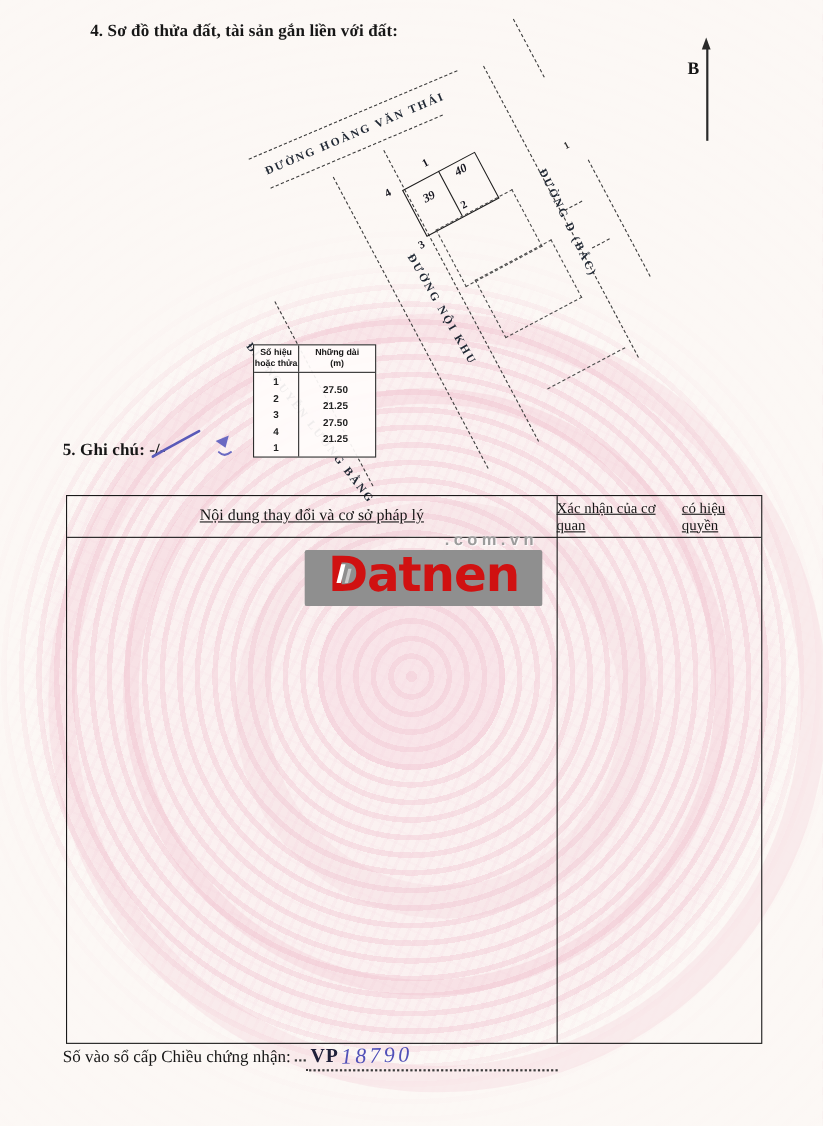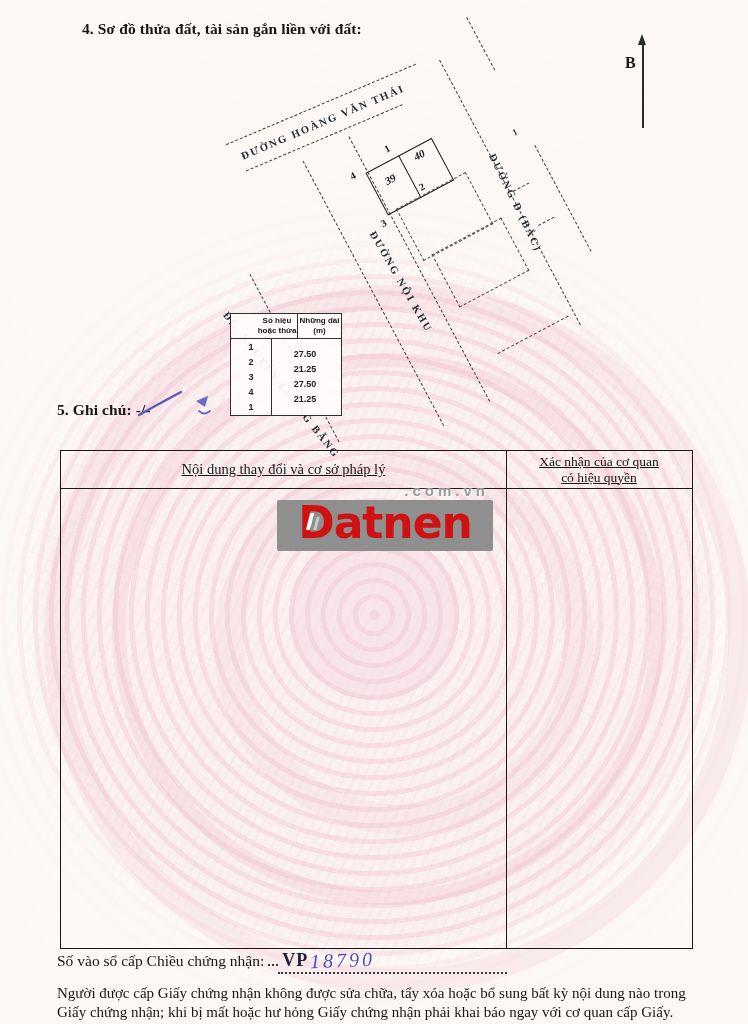--- a/index.html
+++ b/index.html
@@ -69,37 +69,37 @@
   .sub1{left:260px; top:141px; width:77px; height:57px;}
   .sub2{left:270px; top:198px; width:77px; height:58px;}
   .sub3{left:282px; top:316px; width:80px; border-top:1.2px dashed #4a4a4a; height:0;}
 
   
   .vtable{position:absolute; left:230px; top:313px; width:110px; z-index:2;
           background:rgba(255,252,251,0.93); border:1.1px solid #2e2e2e;
           font-family:"Liberation Sans", sans-serif;}
   .vt-head{display:flex; border-bottom:1.1px solid #2e2e2e; height:24px;}
   .vt-head .c{font-size:8px; font-weight:bold; text-align:center; line-height:1.25; padding-top:2px;}
-  .vt-c1{width:40px; border-right:1.1px solid #2e2e2e;margin-left:26px;}
+  .vt-c1{width:40px; border-right:1.1px solid #2e2e2e;}
   .vt-c2{flex:1;}
   .vt-body{position:relative; height:76px;}
   .vt-body .colline{position:absolute; left:40px; top:0; bottom:0; border-left:1.1px solid #2e2e2e; width:0;}
   .vt-body span{position:absolute; font-size:9px; font-weight:bold; color:#222;}
   .vt-v{left:0; width:40px; text-align:center;}
   .vt-l{left:44px; width:60px; text-align:center;}
 
   
   .pen{position:absolute; left:133px; top:386px; z-index:3;}
 
   
   .ctable{position:absolute; left:60px; top:450px; width:631px; height:497px;
           border:1.6px solid #1a1a1a; z-index:2;}
   .ct-head{display:flex; height:37px; border-bottom:1.6px solid #1a1a1a;text-decoration:underline;}
   .ct-h1{width:445px; display:flex; align-items:center; justify-content:center; font-size:14.5px;}
-  .ct-h2{flex:1; display:flex; flex-direction:column; align-items:center; justify-content:center;
+  .ct-h2{flex:1; display:flex; flex-direction:row; align-items:center; justify-content:center;
          font-size:13.5px; line-height:1.18;}
   .ct-divider{position:absolute; left:445px; top:0; bottom:0; width:0; border-left:1.6px solid #1a1a1a;}
 
   
   .logo{position:absolute; left:277px; top:482px; width:216px; height:69px; z-index:3;}
   .logo-gray{position:absolute; left:0; right:0; top:18px; bottom:0; background:#8f8f8f; border-radius:2px;}
   .logo-suffix{position:absolute; top:0; right:4px; font-family:"Liberation Sans", sans-serif;
                font-size:15px; font-weight:bold; letter-spacing:4px; color:#9c9c9c;
                text-shadow:0 0 3px rgba(255,255,255,0.95), 1px 1px 0 rgba(255,255,255,0.7);}
   .logo-brand{position:absolute; left:0; right:0; top:13px; height:56px;
@@ -229,15 +229,14 @@
     <div class="logo-brand">Datnen</div>
     <div class="d-notch"></div>
     <div class="d-notch2"></div>
   </div>
 
   <div class="registry">
     <span>Số vào sổ cấp Chiều chứng nhận:</span>
     <span class="lead lead-s"></span><span class="dotline"><span class="vp">VP</span><span class="hand">18790</span><span class="trail"></span></span>
   </div>
 
-  <div class="footer">Người được cấp Giấy chứng nhận không được sửa chữa, tẩy xóa hoặc bổ sung bất kỳ nội dung nào trong Giấy chứng nhận; khi bị mất hoặc hư hỏng Giấy chứng nhận phải khai báo ngay với cơ quan cấp Giấy.</div>
 
 </div>
 
 </body></html>

